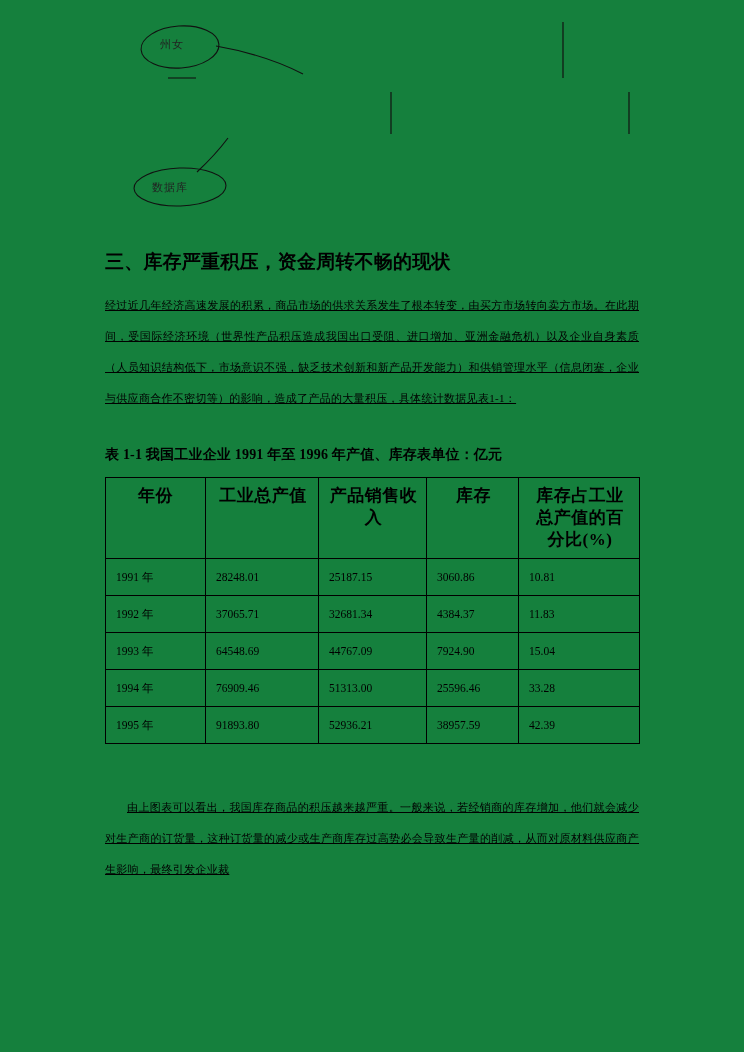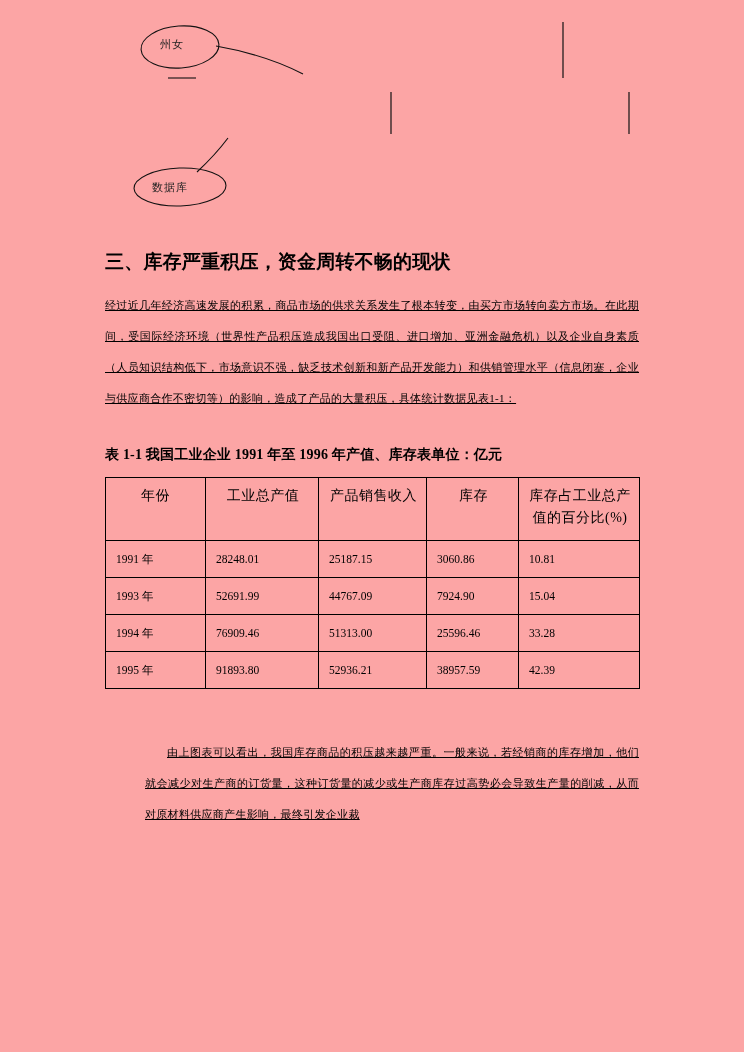--- a/index.html
+++ b/index.html
@@ -4,21 +4,21 @@
 <style>
   html, body {
     margin: 0;
     padding: 0;
     background: #f0f0f0;
   }
   .page {
     position: relative;
     width: 744px;
     height: 1052px;
-    background: #fca5a5;
+    background: #15803d;
     margin: 0 auto;
     overflow: hidden;
     font-family: "Liberation Serif", "DejaVu Serif", serif;
     color: #000;
   }
 
   
   .sketch {
     position: absolute;
     left: 0;
@@ -79,43 +79,42 @@
   }
   table.stat th, table.stat td {
     border: 1px solid #000;
     padding: 7px 8px 7px 10px;
     vertical-align: top;
     font-weight: normal;
     line-height: 22px;
     height: 22px;
   }
   table.stat thead th {
-    font-weight: normal;
-    font-size: 14px;
+    font-weight: bold;
+    font-size: 17px;
     height: 48px;
     vertical-align: top;
     letter-spacing: 0.5px;
   }
   table.stat thead th.c-year {
     text-align: center;
     padding-left: 0;
     padding-right: 0;
   }
   table.stat tbody td {
     font-family: Liberation Serif, serif;
   }
   col.c1 { width: 100px; }
   col.c2 { width: 113px; }
   col.c3 { width: 108px; }
   col.c4 { width: 92px; }
   col.c5 { width: 121px; }
 
   .after-table {
     margin-top: 48px;
-    margin-left: 40px;
   }
 </style>
 </head>
 <body>
 
 <div class="page">
 
   <div class="sketch">
     <svg width="744" height="240" viewBox="0 0 744 240" xmlns="http://www.w3.org/2000/svg">
       <g fill="none" stroke="#111" stroke-width="1.1">
@@ -160,22 +159,29 @@
       </thead>
       <tbody>
         <tr>
           <td>1991 年</td>
           <td>28248.01</td>
           <td>25187.15</td>
           <td>3060.86</td>
           <td>10.81</td>
         </tr>
         <tr>
+          <td>1992 年</td>
+          <td>37065.71</td>
+          <td>32681.34</td>
+          <td>4384.37</td>
+          <td>11.83</td>
+        </tr>
+        <tr>
           <td>1993 年</td>
-          <td>52691.99</td>
+          <td>64548.69</td>
           <td>44767.09</td>
           <td>7924.90</td>
           <td>15.04</td>
         </tr>
         <tr>
           <td>1994 年</td>
           <td>76909.46</td>
           <td>51313.00</td>
           <td>25596.46</td>
           <td>33.28</td>

